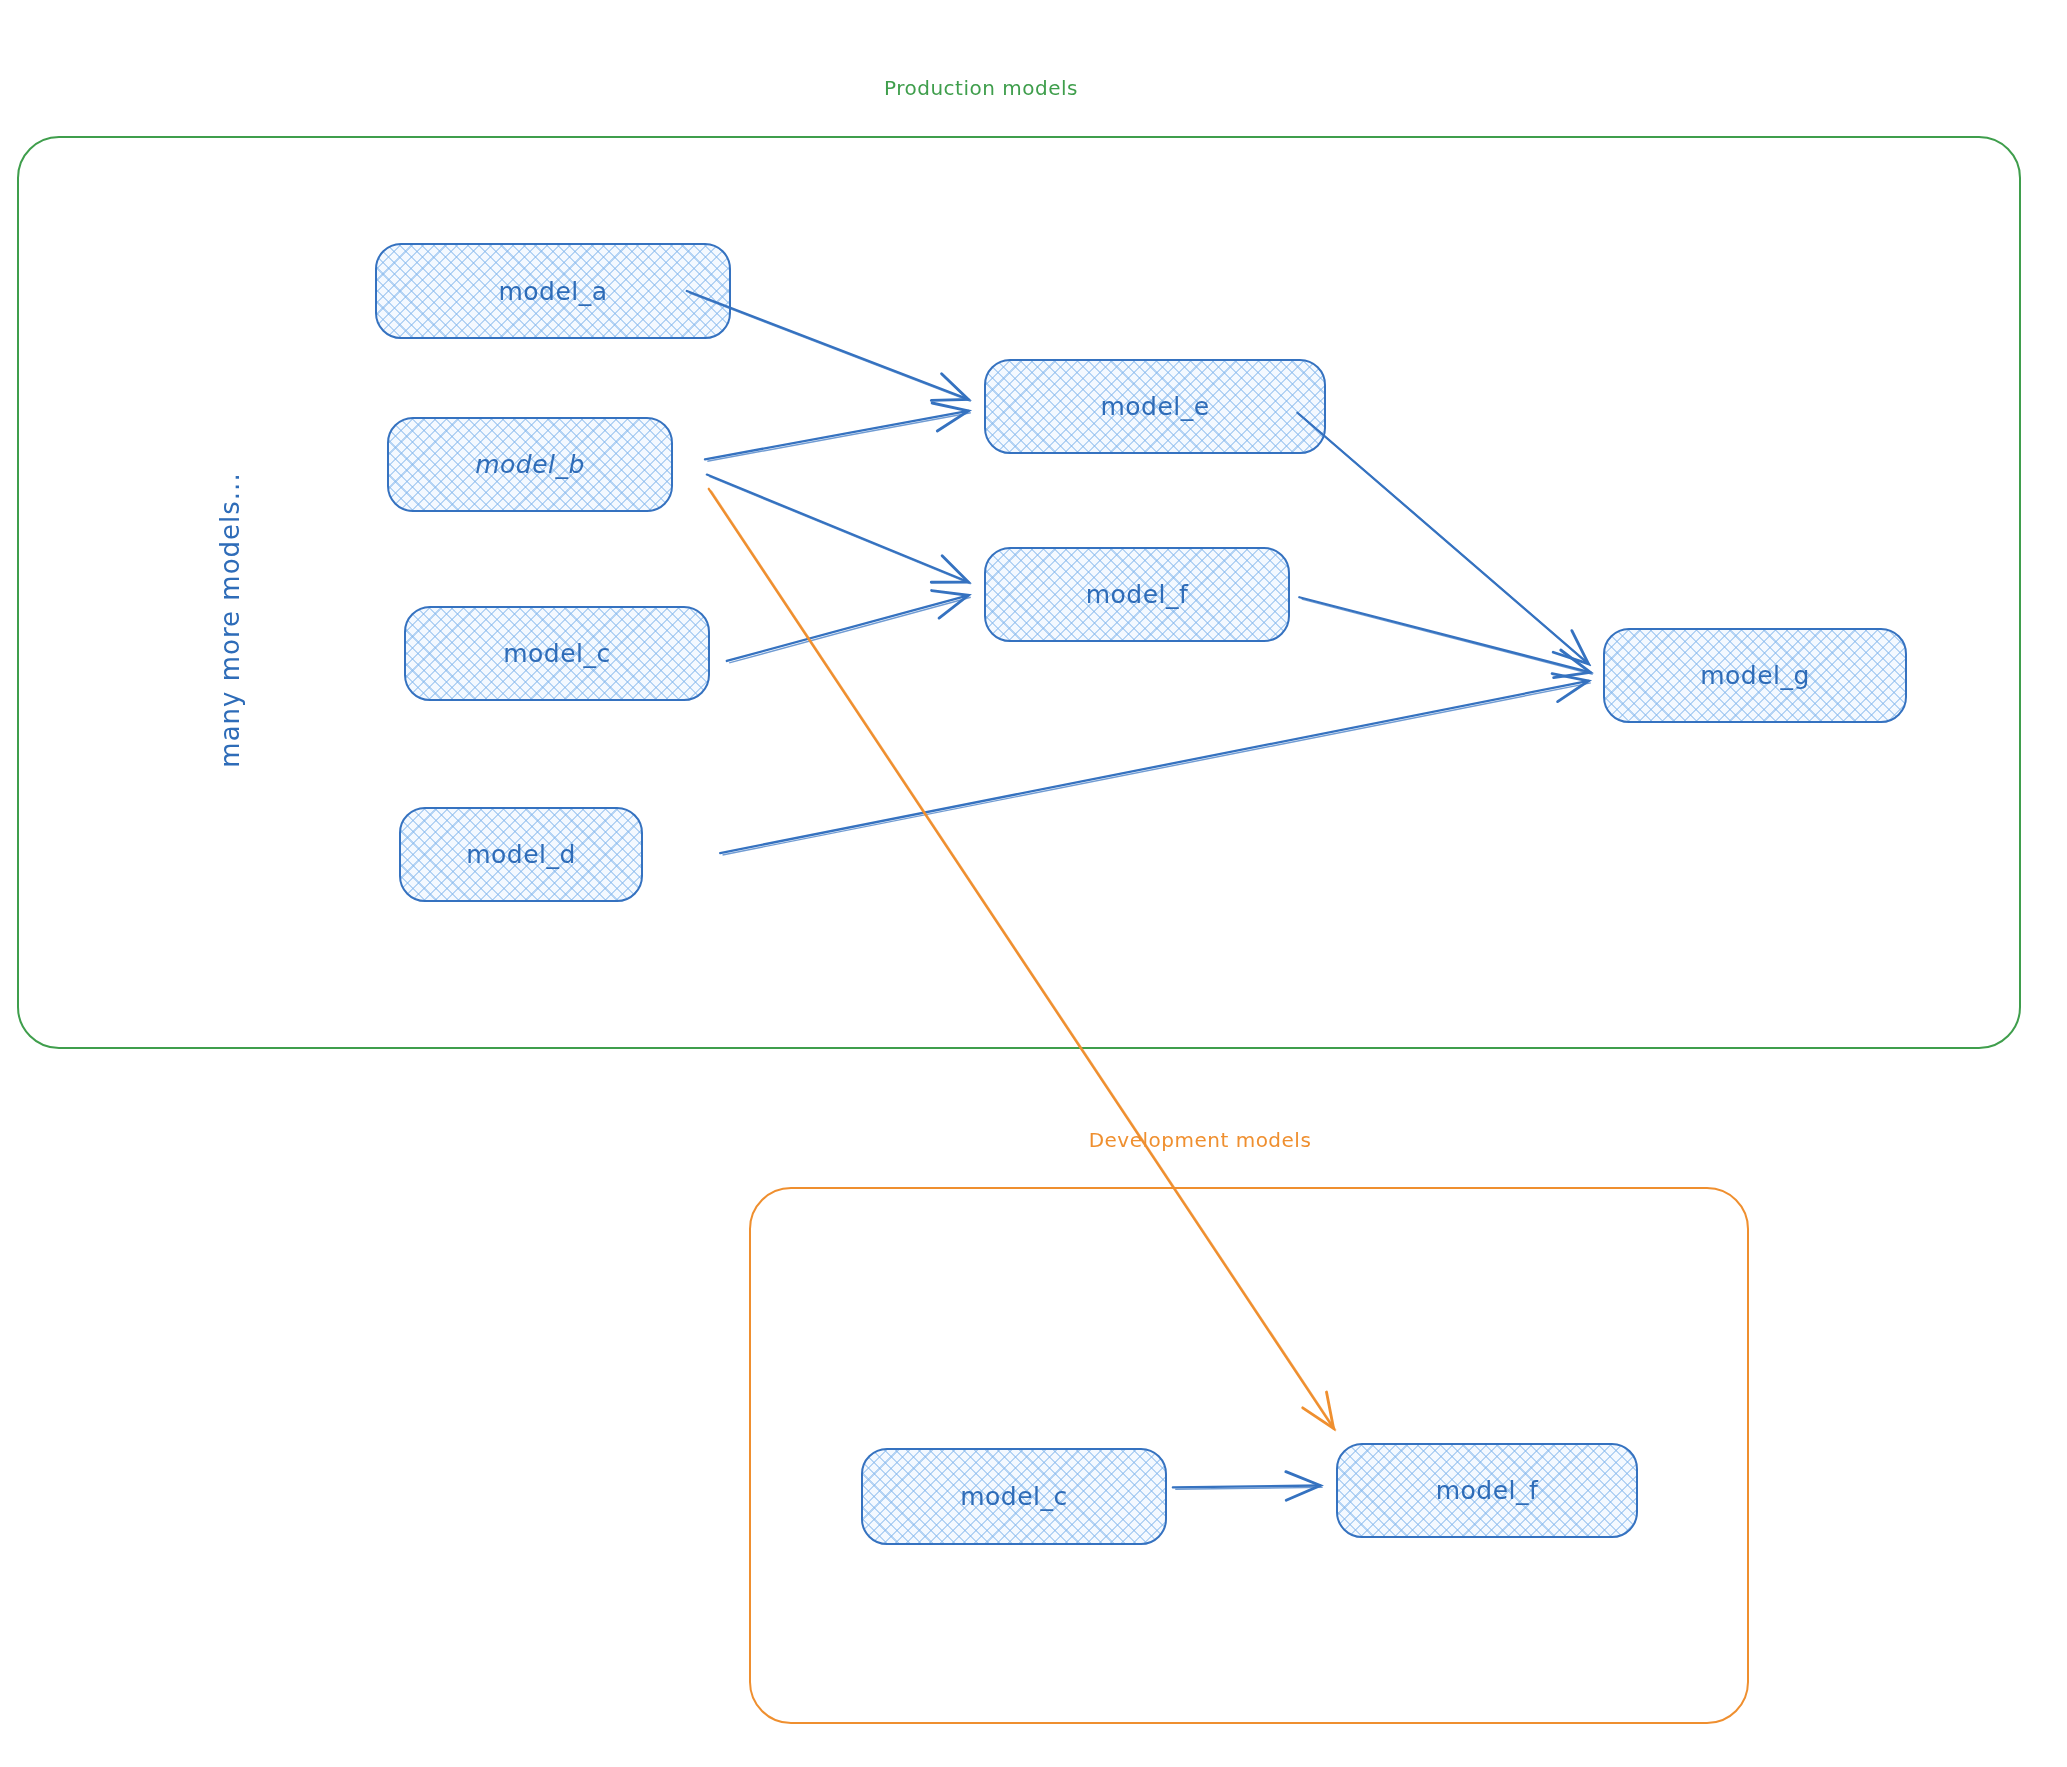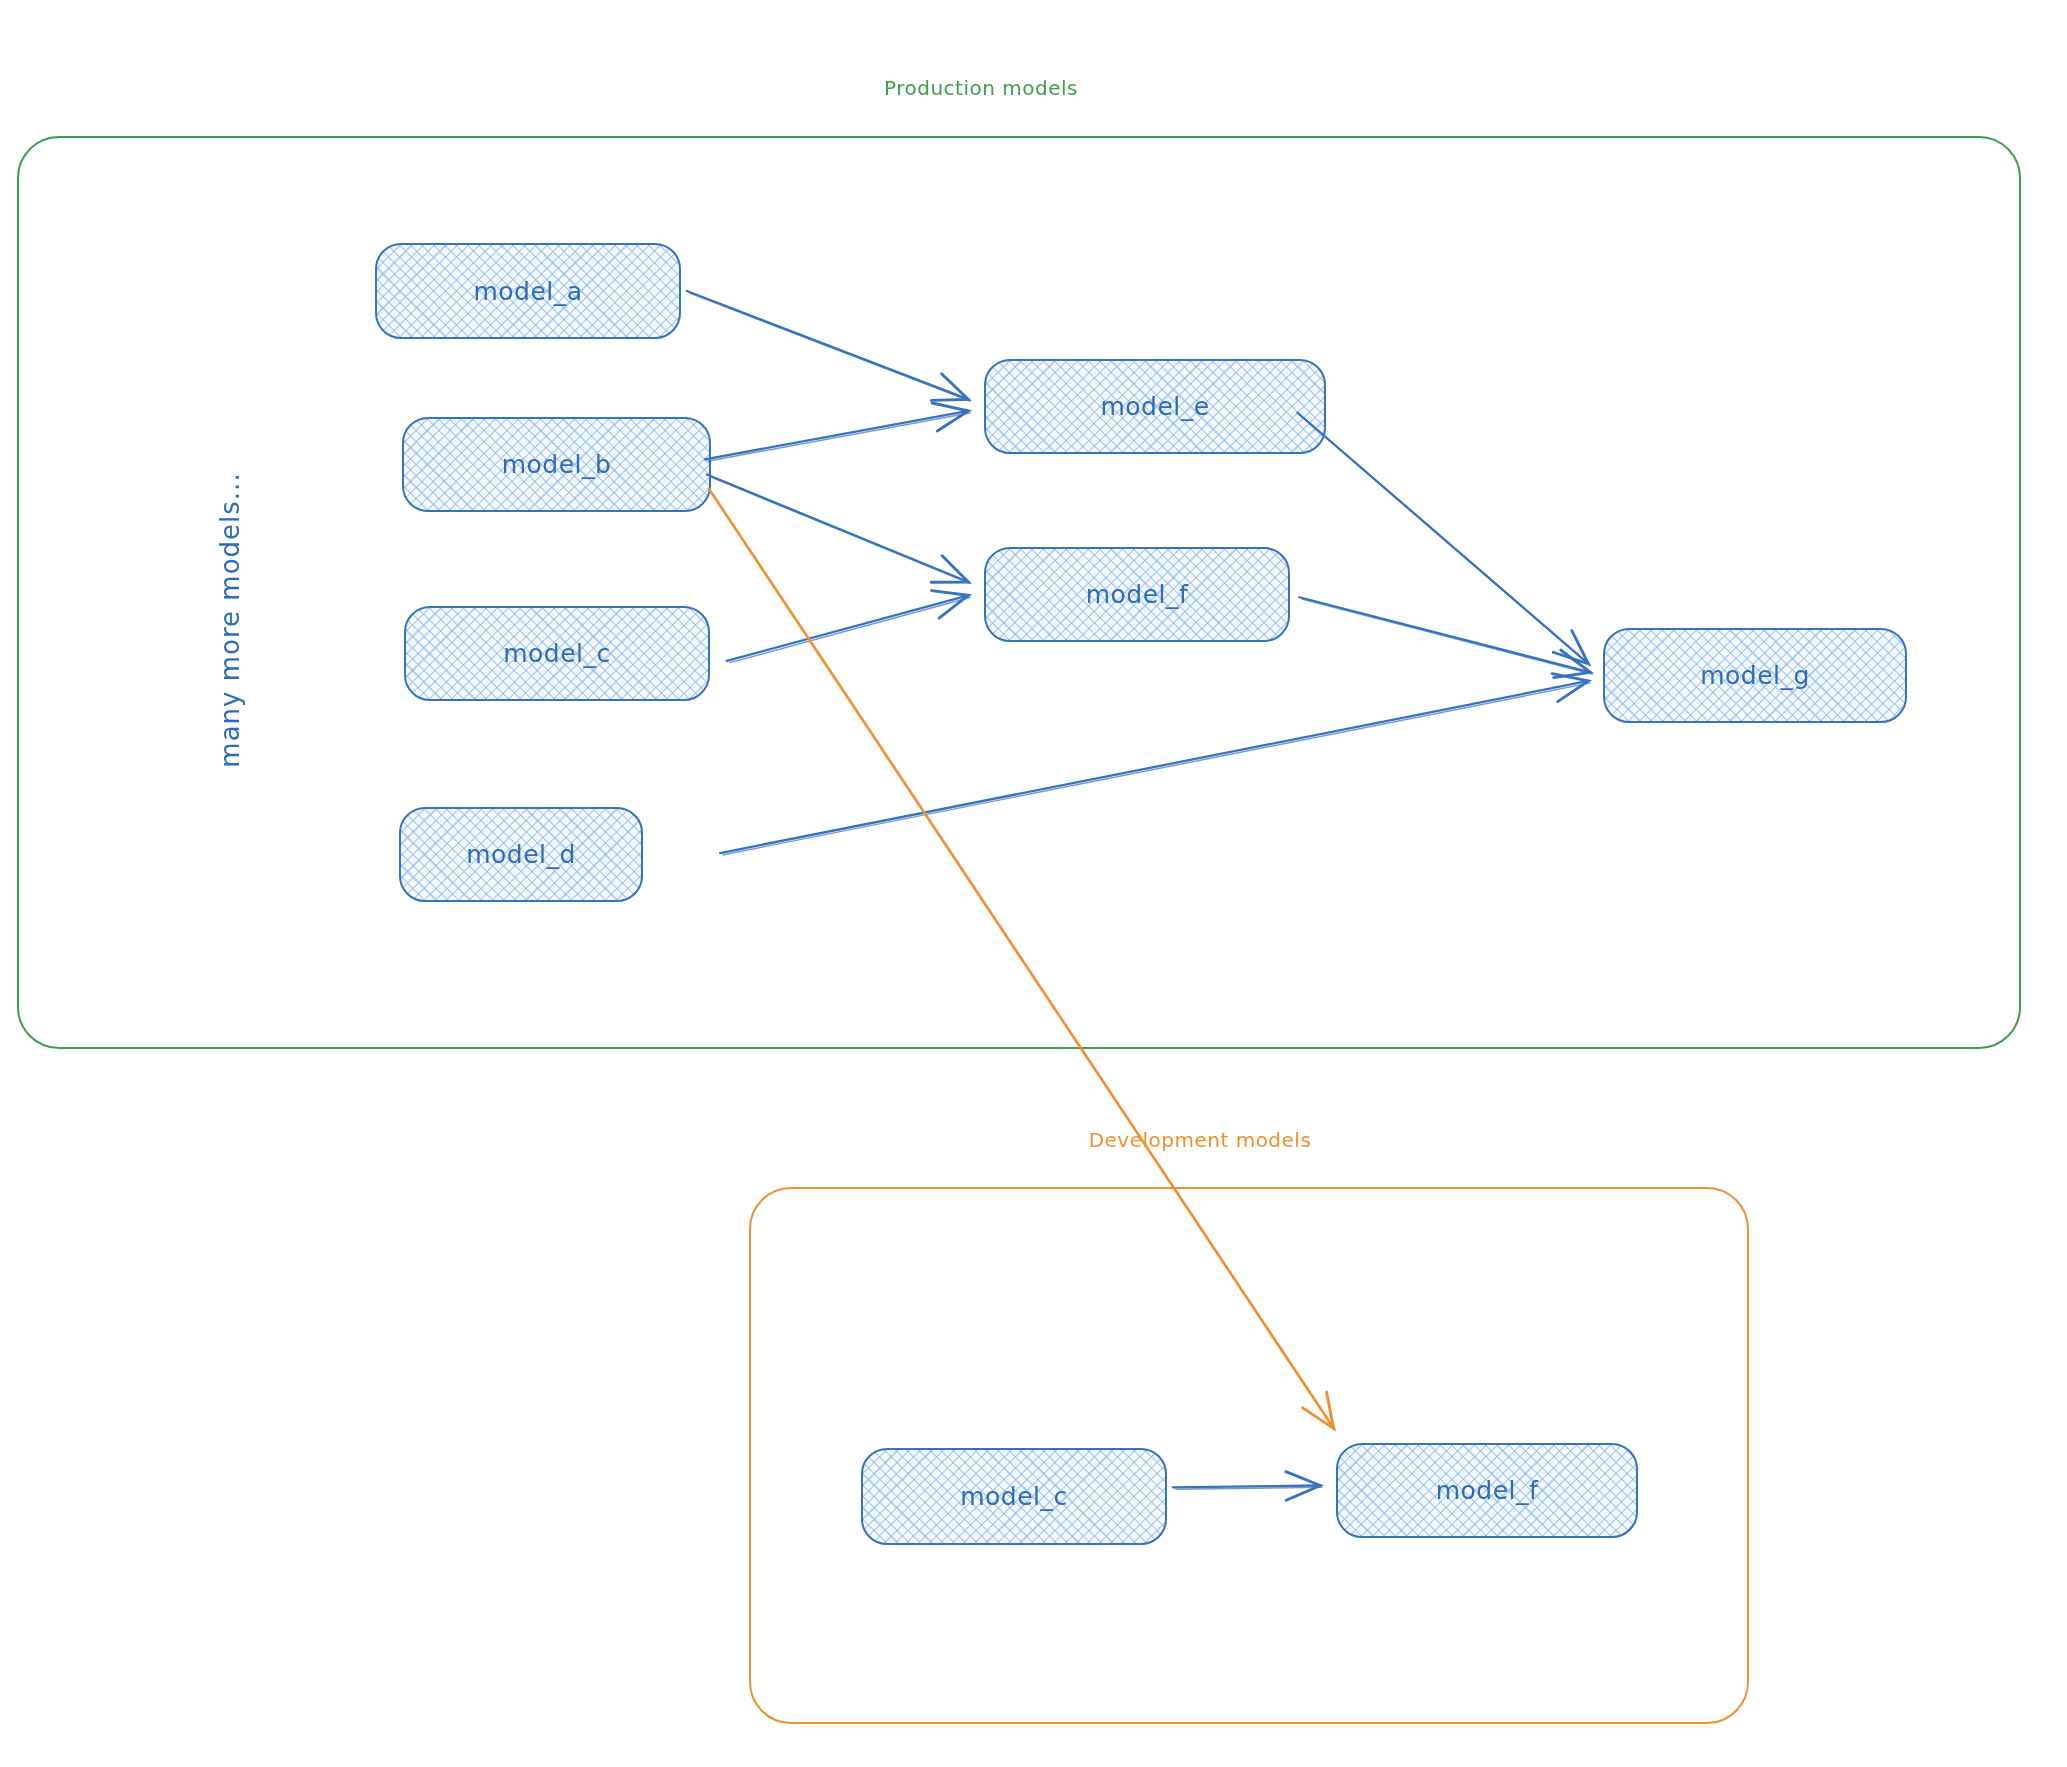--- a/index.html
+++ b/index.html
@@ -46,24 +46,24 @@
 
   <div class="container-box prod" style="left: 17px; top: 136px; width: 2004px; height: 913px;"></div>
   <div class="container-box dev" style="left: 749px; top: 1187px; width: 1000px; height: 537px;"></div>
 
   <div class="container-label prod" style="left: 981px; top: 88px;">Production models</div>
   <div class="container-label dev" style="left: 1200px; top: 1140px;">Development models</div>
 
   <div class="side-note" style="left: 230px; top: 620px;">many more models...</div>
 
   <div id="node-layer">
-      <div class="node" style="left: 375px; top: 243px; width: 306px; height: 96px;">
+      <div class="node" style="left: 375px; top: 243px; width: 356px; height: 96px;">
         <span>model_a</span>
       </div>
-      <div class="node" style="left: 402px; top: 417px; width: 309px; height: 95px;">
+      <div class="node" style="left: 387px; top: 417px; width: 286px; height: 95px; font-style: italic;">
         <span>model_b</span>
       </div>
       <div class="node" style="left: 404px; top: 606px; width: 306px; height: 95px;">
         <span>model_c</span>
       </div>
       <div class="node" style="left: 399px; top: 807px; width: 244px; height: 95px;">
         <span>model_d</span>
       </div>
       <div class="node" style="left: 984px; top: 359px; width: 342px; height: 95px;">
         <span>model_e</span>

